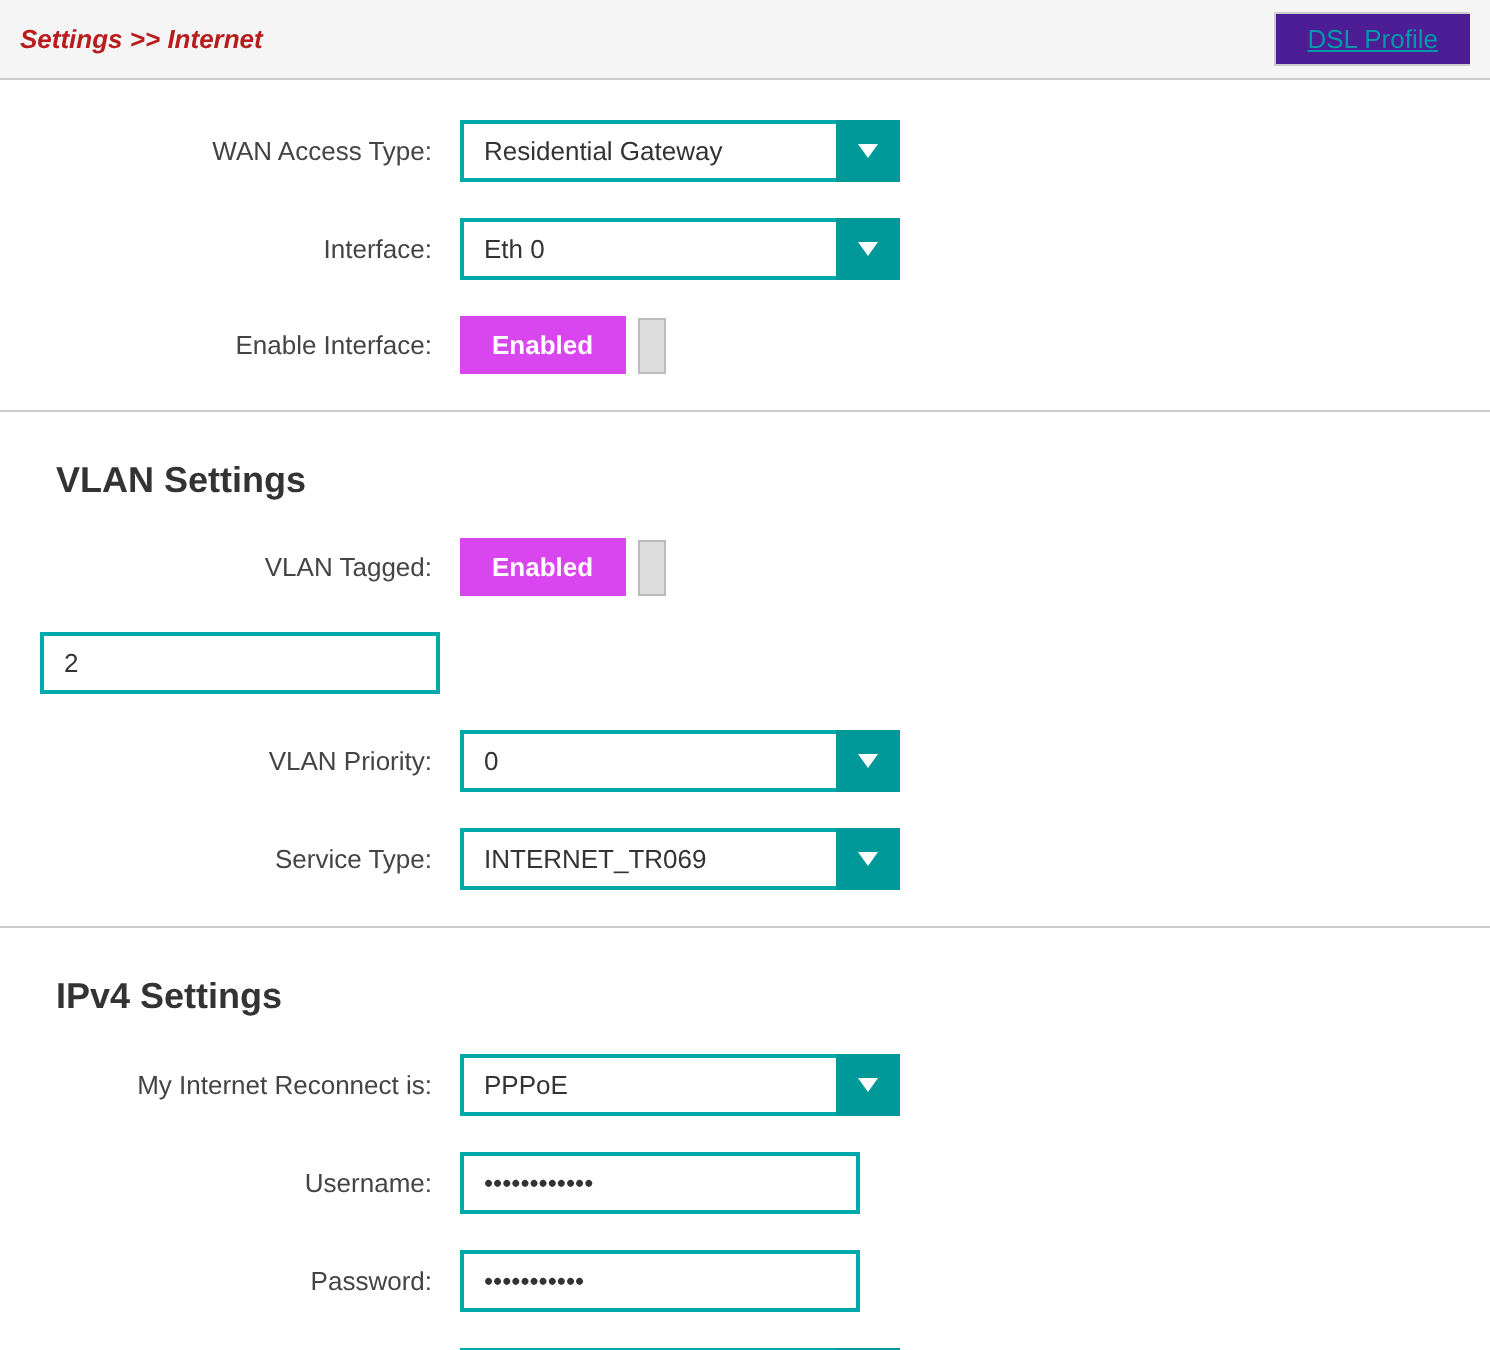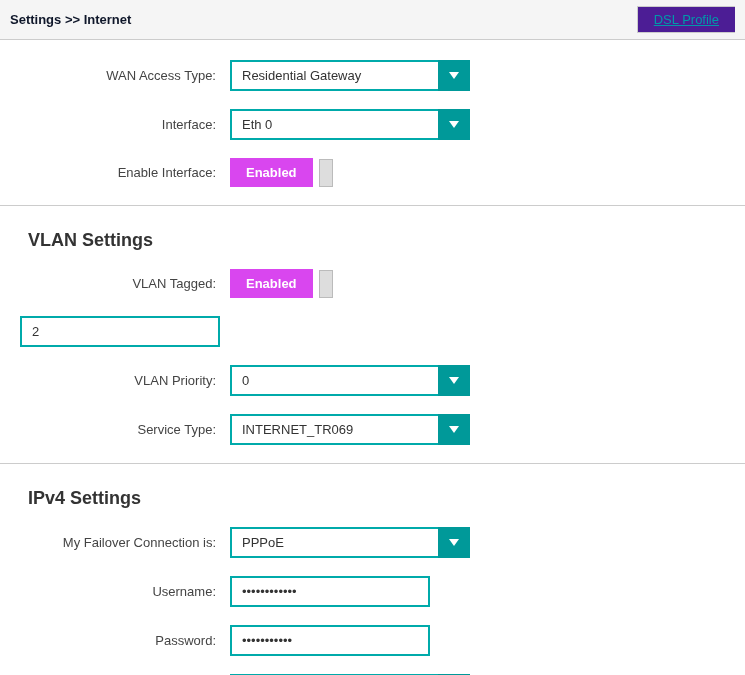--- a/index.html
+++ b/index.html
@@ -17,21 +17,22 @@
       display: flex;
       align-items: center;
       justify-content: space-between;
       padding: 6px 10px;
       border-bottom: 1px solid #ccc;
       background: #f5f5f5;
     }
 
     .breadcrumb {
       font-size: 13px;
-      color: #0f172a;
+      color: #b91c1c;
+      font-style: italic;
     }
     .breadcrumb span {
       font-weight: bold;
     }
 
     .top-links {
       display: flex;
       gap: 0;
     }
 
@@ -80,21 +81,21 @@
     }
 
     .select-wrap select {
       appearance: none;
       -webkit-appearance: none;
       background: #fff;
       border: 2px solid #00aaaa;
       color: #333;
       padding: 6px 34px 6px 10px;
       font-size: 13px;
-      width: 240px;
+      width: 220px;
       cursor: pointer;
       outline: none;
     }
 
     .select-arrow {
       position: absolute;
       right: 0;
       top: 0;
       bottom: 0;
       width: 32px;
@@ -238,21 +239,21 @@
         </select>
         <div class="select-arrow"></div>
       </div>
     </div>
   </div>
 
   <hr class="section-divider">
   <div class="section-title">IPv4 Settings</div>
 
   <div class="form-row">
-    <div class="form-label">My Failover Connection is:</div>
+    <div class="form-label">My Internet Reconnect is:</div>
     <div class="form-control-wrap">
       <div class="select-wrap">
         <select>
           <option>PPPoE</option>
         </select>
         <div class="select-arrow"></div>
       </div>
     </div>
   </div>
 

